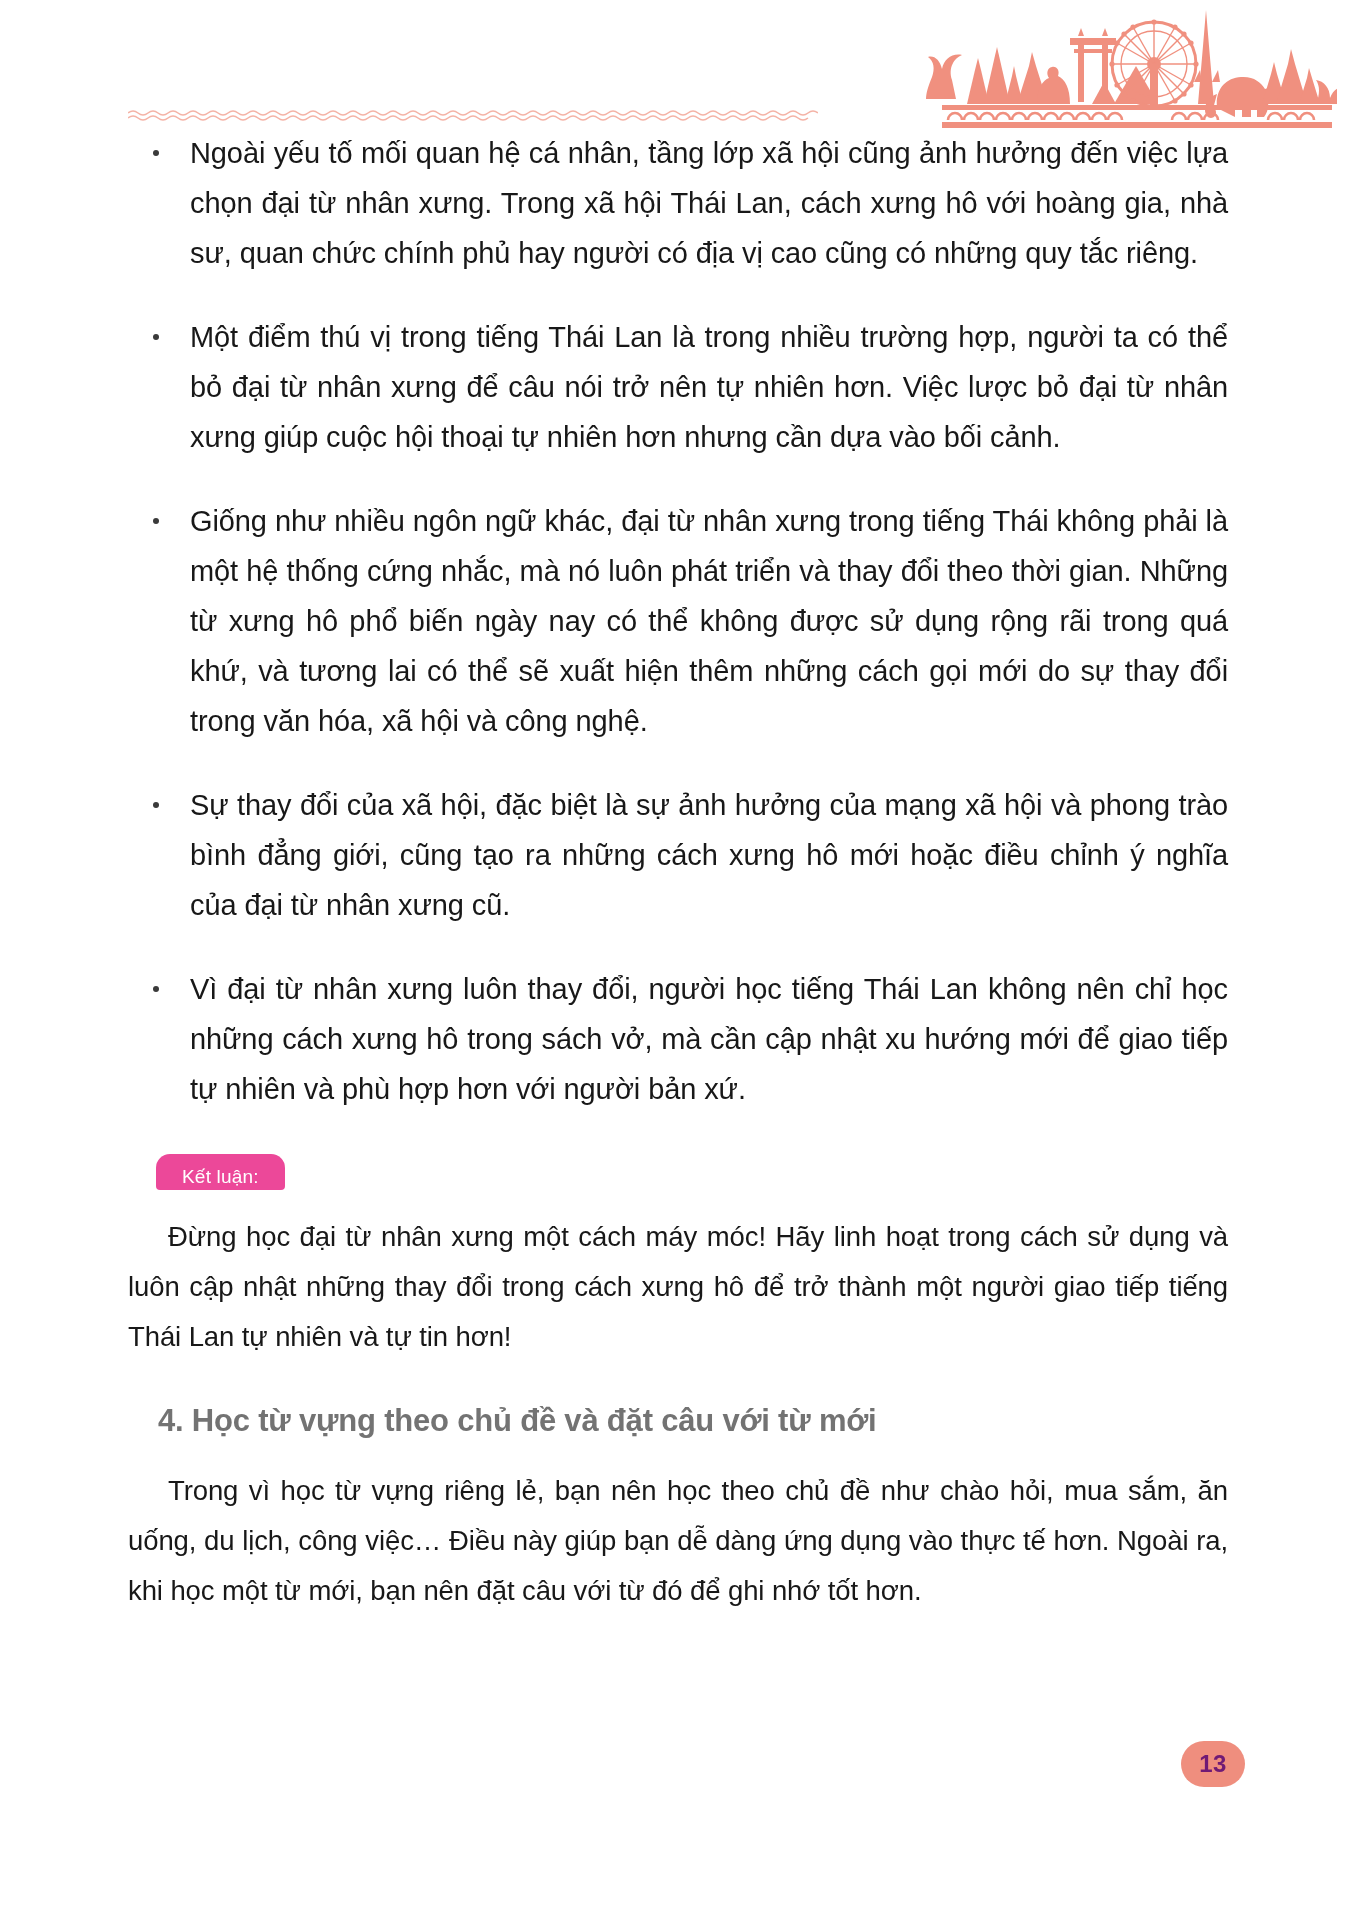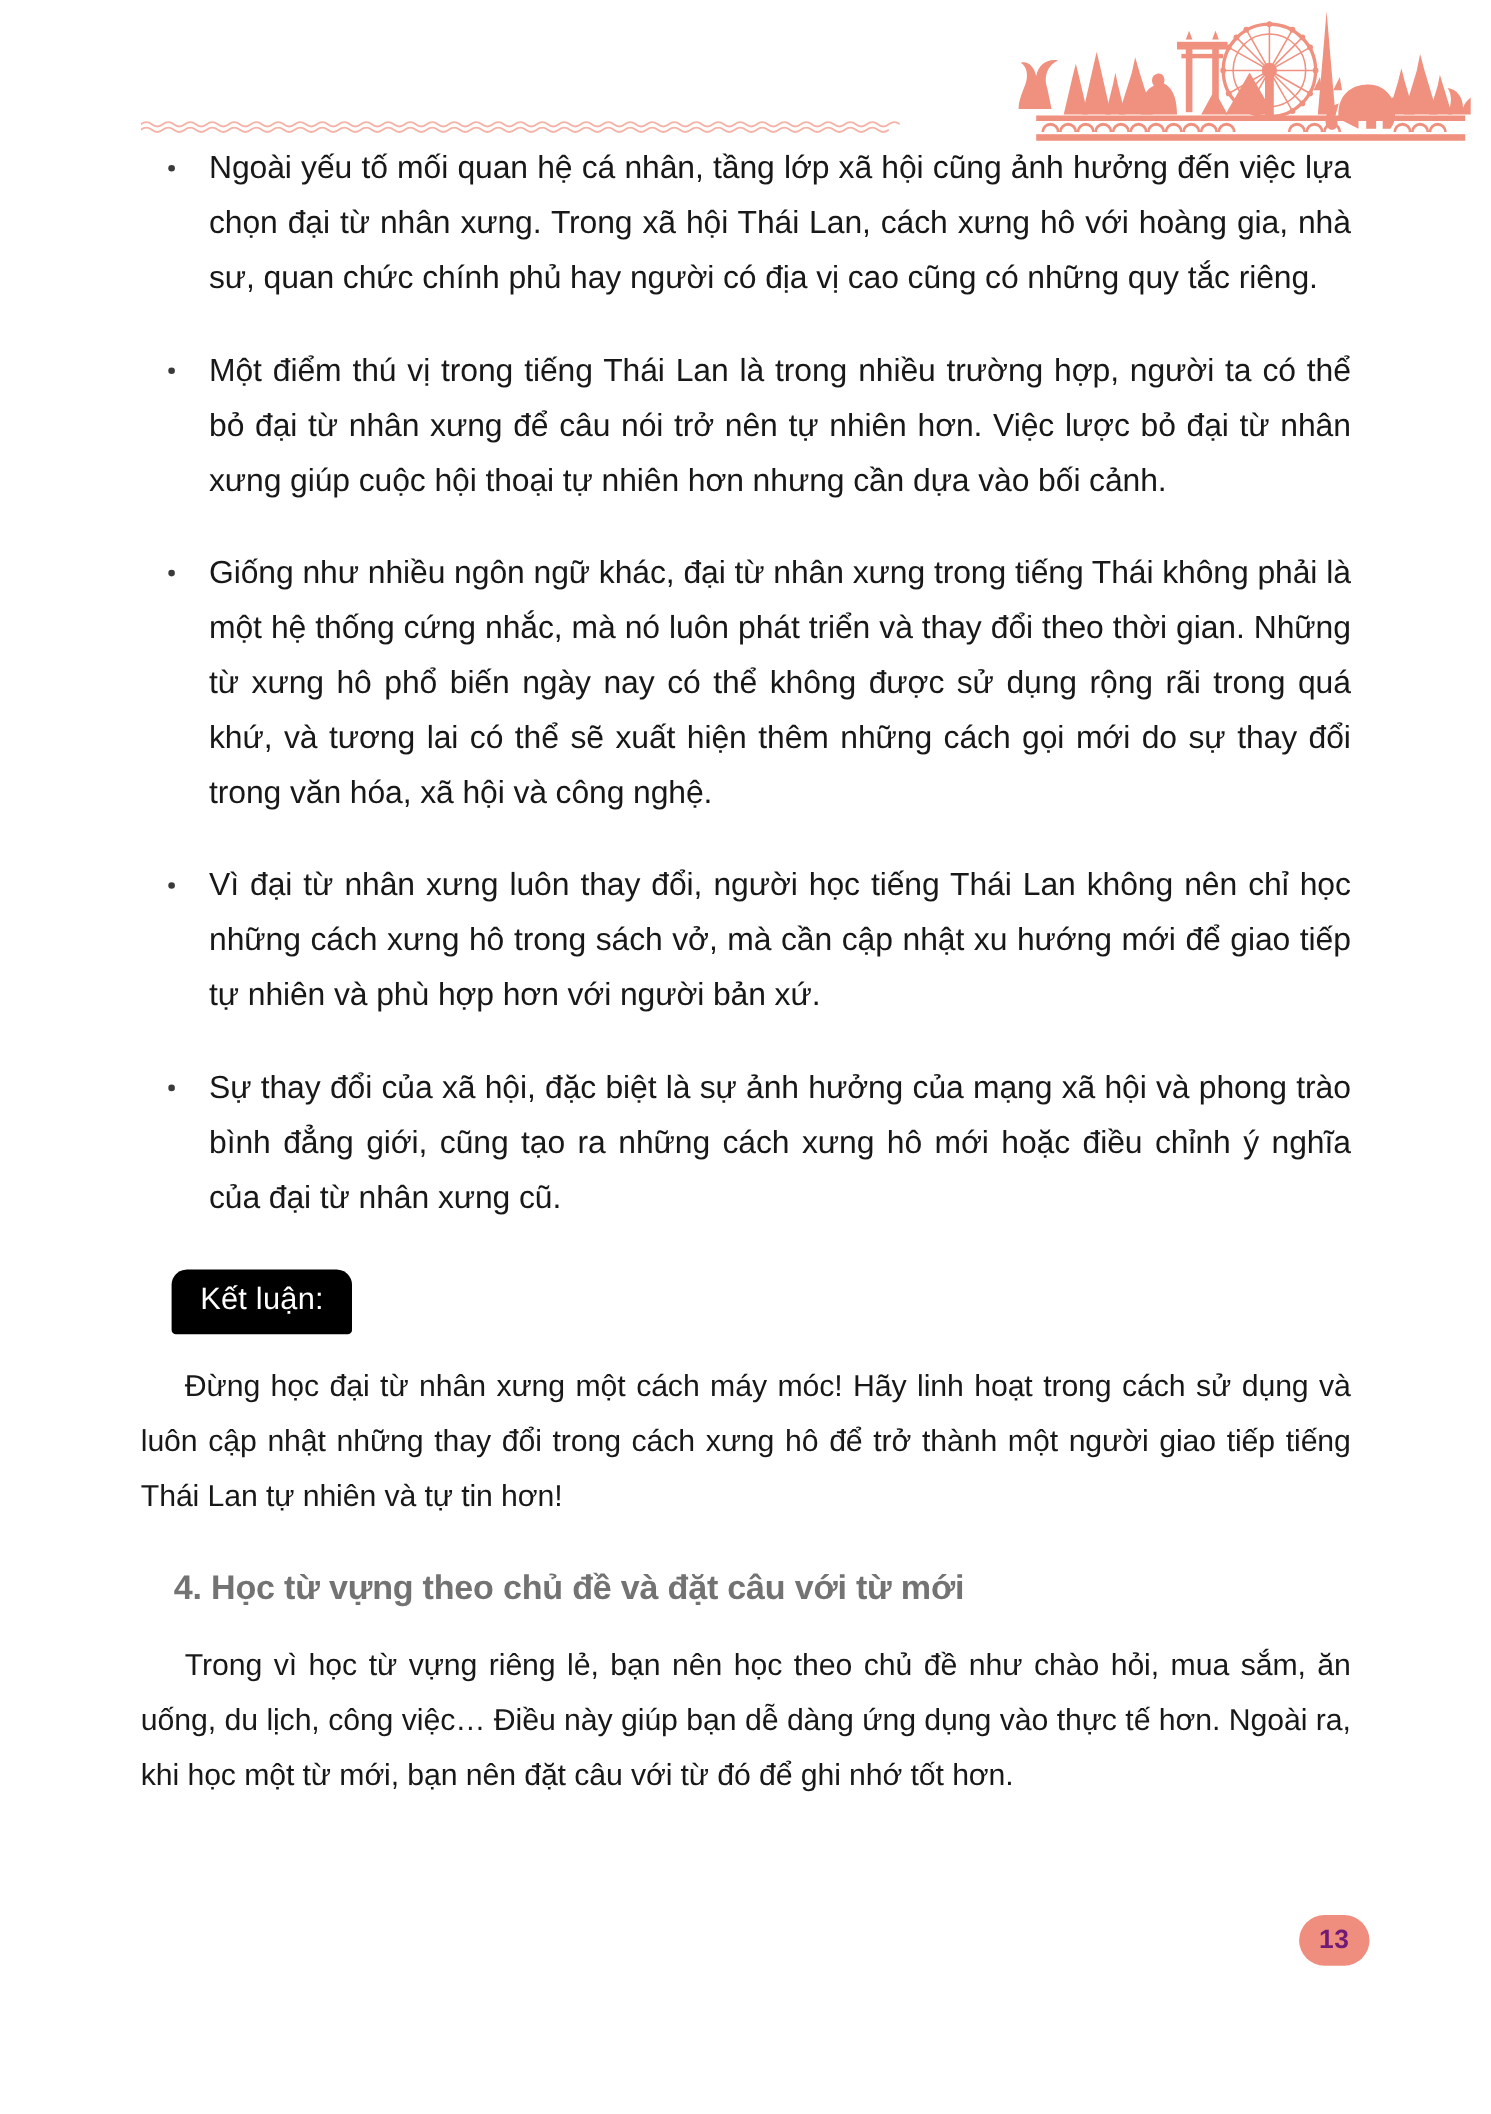--- a/index.html
+++ b/index.html
@@ -84,25 +84,25 @@
     border-radius: 50%;
   }
 
   
   .badge-row {
     margin-top: 40px;
     margin-left: 28px;
   }
   .ket-luan-badge {
     display: inline-block;
-    background: #000000;
+    background: #ec4899;
     color: #ffffff;
-    font-size: 28px;
+    font-size: 19px;
     line-height: 1;
-    padding: 13px 26px 18px 26px;
+    padding: 13px 26px 4px 26px;
     border-radius: 14px 14px 4px 4px;
     letter-spacing: 0.2px;
   }
 
   
   p.para {
     margin: 22px 0 0 0;
     font-size: 27.5px;
     line-height: 50px;
     color: #181818;
@@ -256,25 +256,25 @@
       <li class="bullet">
         <span class="dot"></span>
         <span>Một điểm thú vị trong tiếng Thái Lan là trong nhiều trường hợp, người ta có thể bỏ đại từ nhân xưng để câu nói trở nên tự nhiên hơn. Việc lược bỏ đại từ nhân xưng giúp cuộc hội thoại tự nhiên hơn nhưng cần dựa vào bối cảnh.</span>
       </li>
       <li class="bullet">
         <span class="dot"></span>
         <span>Giống như nhiều ngôn ngữ khác, đại từ nhân xưng trong tiếng Thái không phải là một hệ thống cứng nhắc, mà nó luôn phát triển và thay đổi theo thời gian. Những từ xưng hô phổ biến ngày nay có thể không được sử dụng rộng rãi trong quá khứ, và tương lai có thể sẽ xuất hiện thêm những cách gọi mới do sự thay đổi trong văn hóa, xã hội và công nghệ.</span>
       </li>
       <li class="bullet">
         <span class="dot"></span>
+        <span>Sự thay đổi của xã hội, đặc biệt là sự ảnh hưởng của mạng xã hội và phong trào bình đẳng giới, cũng tạo ra những cách xưng hô mới hoặc điều chỉnh ý nghĩa của đại từ nhân xưng cũ.</span>
+      </li>
+      <li class="bullet">
+        <span class="dot"></span>
         <span>Vì đại từ nhân xưng luôn thay đổi, người học tiếng Thái Lan không nên chỉ học những cách xưng hô trong sách vở, mà cần cập nhật xu hướng mới để giao tiếp tự nhiên và phù hợp hơn với người bản xứ.</span>
-      </li>
-      <li class="bullet">
-        <span class="dot"></span>
-        <span>Sự thay đổi của xã hội, đặc biệt là sự ảnh hưởng của mạng xã hội và phong trào bình đẳng giới, cũng tạo ra những cách xưng hô mới hoặc điều chỉnh ý nghĩa của đại từ nhân xưng cũ.</span>
       </li>
     </ul>
 
     <div class="badge-row">
       <span class="ket-luan-badge">Kết luận:</span>
     </div>
 
     <p class="para">Đừng học đại từ nhân xưng một cách máy móc! Hãy linh hoạt trong cách sử dụng và luôn cập nhật những thay đổi trong cách xưng hô để trở thành một người giao tiếp tiếng Thái Lan tự nhiên và tự tin hơn!</p>
 
     <h2 class="section-heading">4. Học từ vựng theo chủ đề và đặt câu với từ mới</h2>

